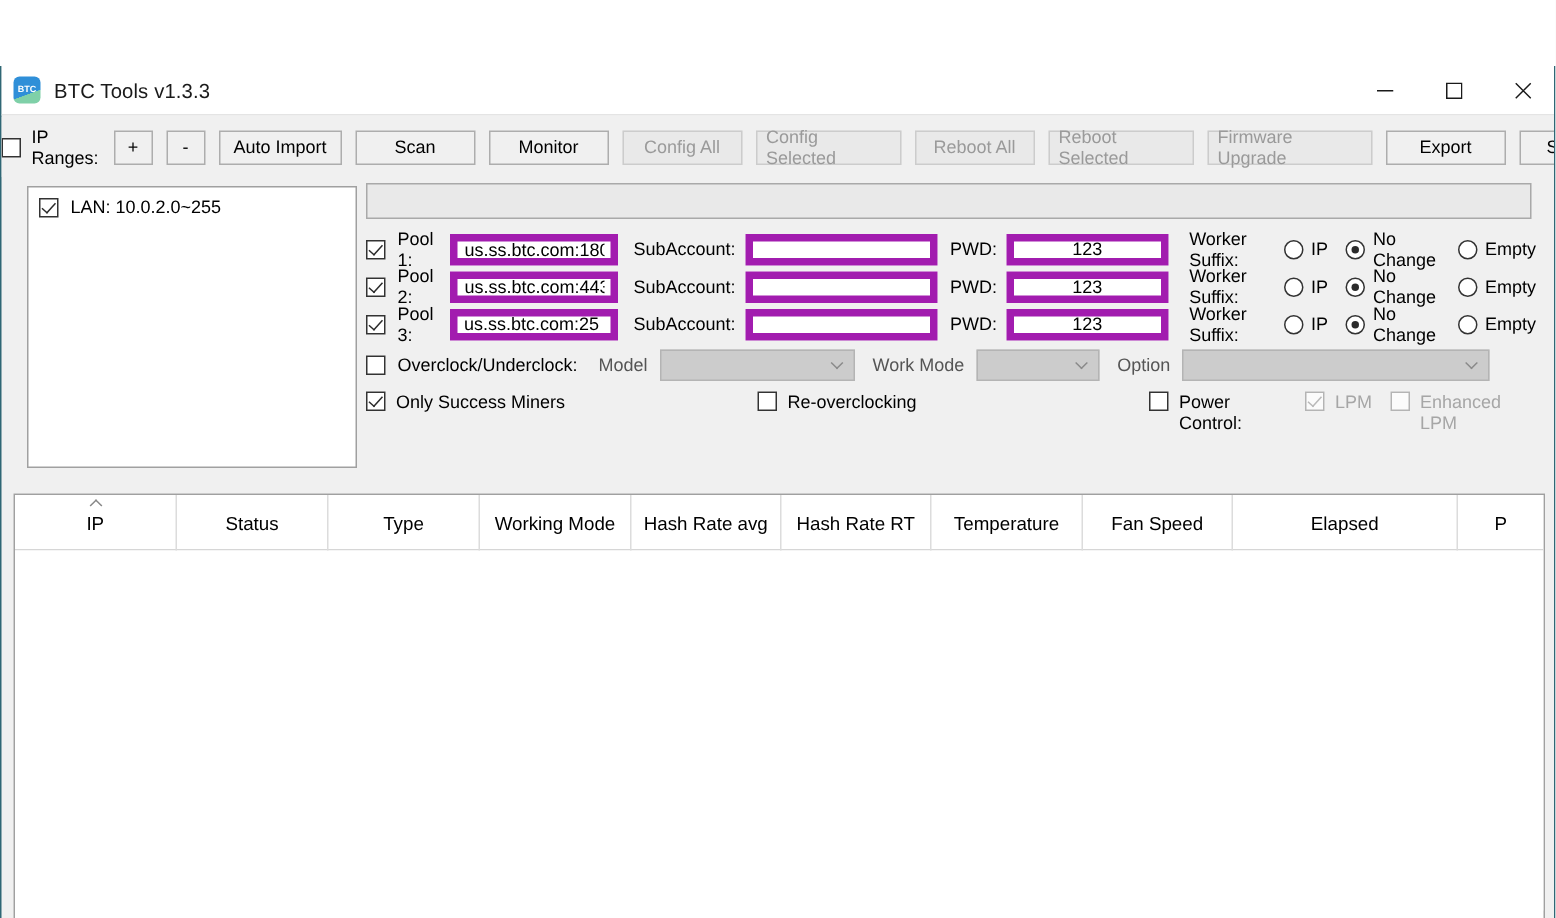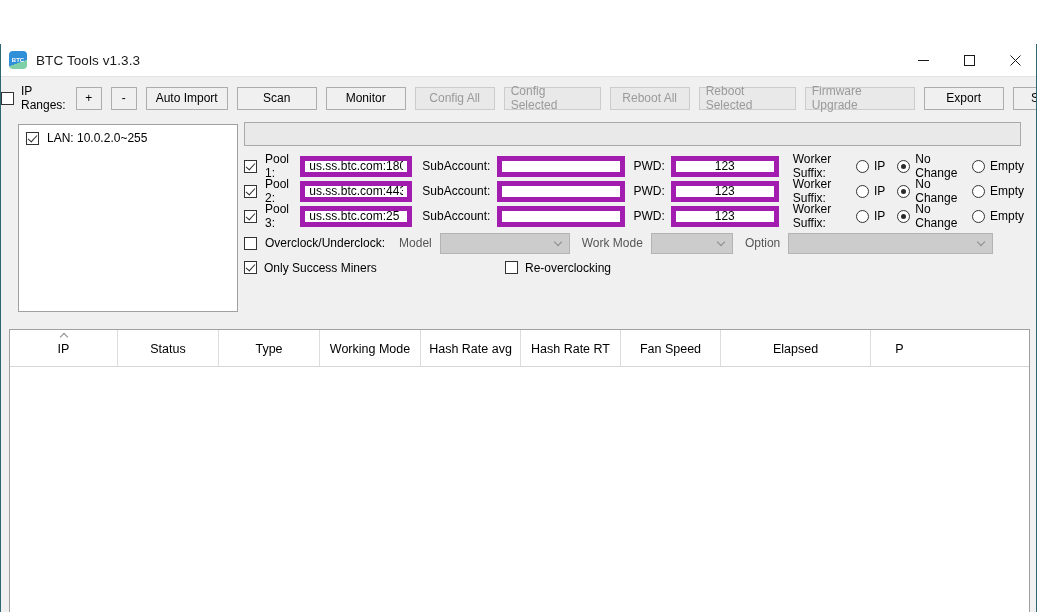--- a/index.html
+++ b/index.html
@@ -385,20 +385,28 @@
 
   <div class="botrow">
     <div class="bitem" style="left:0px">
       <span class="cbx checked"></span>
       <span class="bl">Only Success Miners</span>
     </div>
     <div class="bitem" style="left:261px">
       <span class="cbx"></span>
       <span class="bl">Re-overclocking</span>
     </div>
+    <div class="bitem" style="left:522px">
+      <span class="cbx"></span>
+      <span class="bl">Power Control:</span>
+      <span class="cbx disabled checked" style="margin-left:12px"></span>
+      <span class="bl dis">LPM</span>
+      <span class="cbx disabled" style="margin-left:12px"></span>
+      <span class="bl dis">Enhanced LPM</span>
+    </div>
   </div>
 
   <div class="table-wrap">
     <div class="thead" id="table-head">
         <div class="th" style="width: 108px;">
           <span class="sortcaret"></span>
           <span>IP</span>
         </div>
         <div class="th" style="width: 101px; text-align: right;">
           <span>Status</span>
@@ -408,20 +416,23 @@
         </div>
         <div class="th" style="width: 101px;">
           <span>Working Mode</span>
         </div>
         <div class="th" style="width: 100px;">
           <span>Hash Rate avg</span>
         </div>
         <div class="th" style="width: 100px;">
           <span>Hash Rate RT</span>
         </div>
+        <div class="th" style="width: 101px;">
+          <span>Temperature</span>
+        </div>
         <div class="th" style="width: 100px;">
           <span>Fan Speed</span>
         </div>
         <div class="th" style="width: 150px;">
           <span>Elapsed</span>
         </div>
         <div class="th" style="width: 57px;">
           <span>P</span>
         </div>
       </div>

